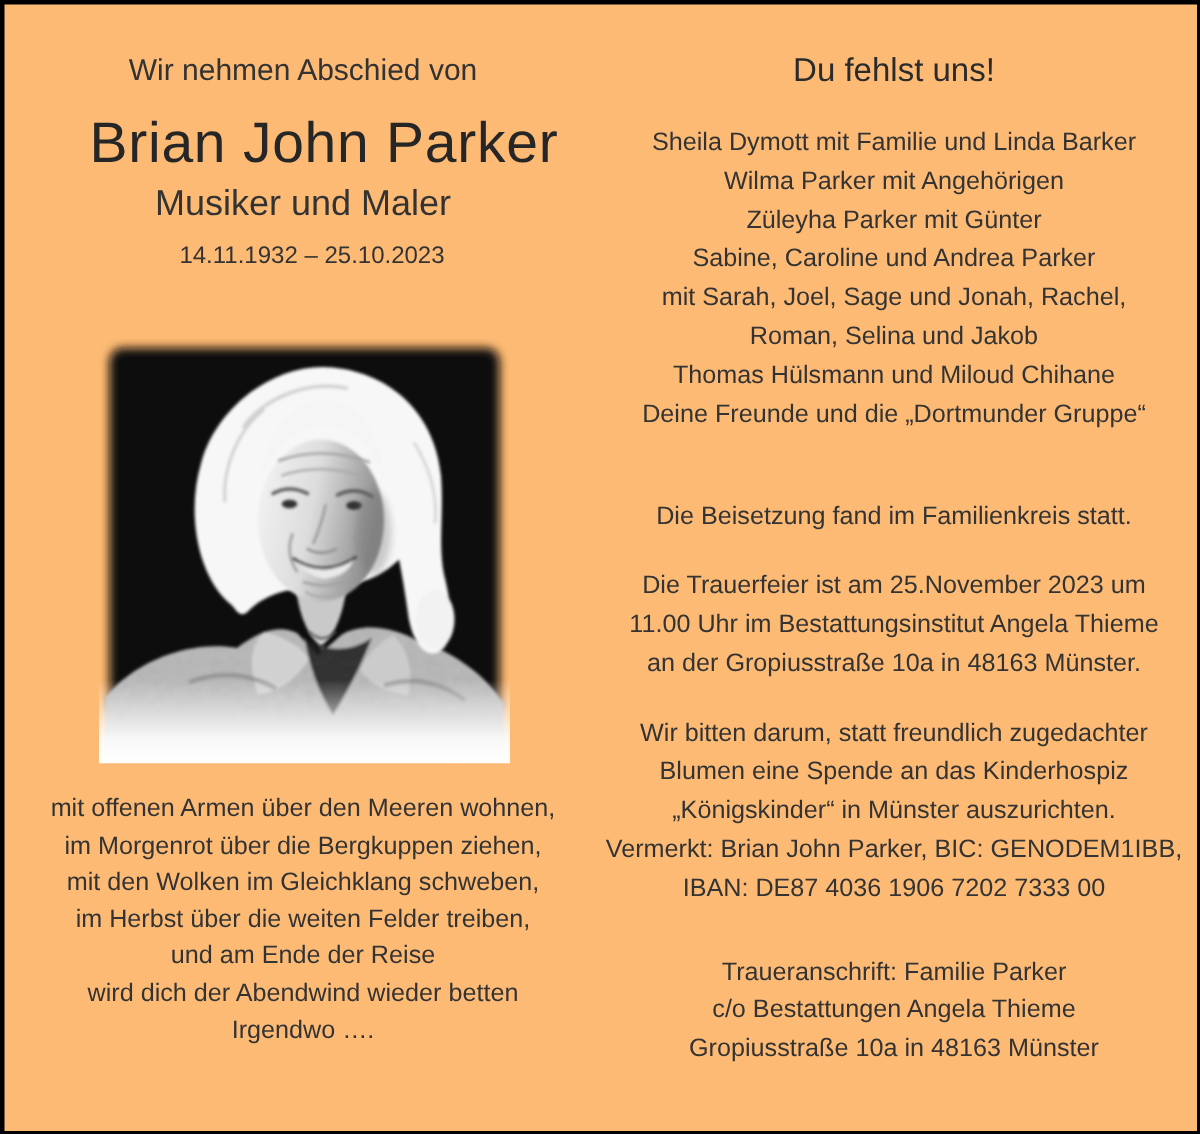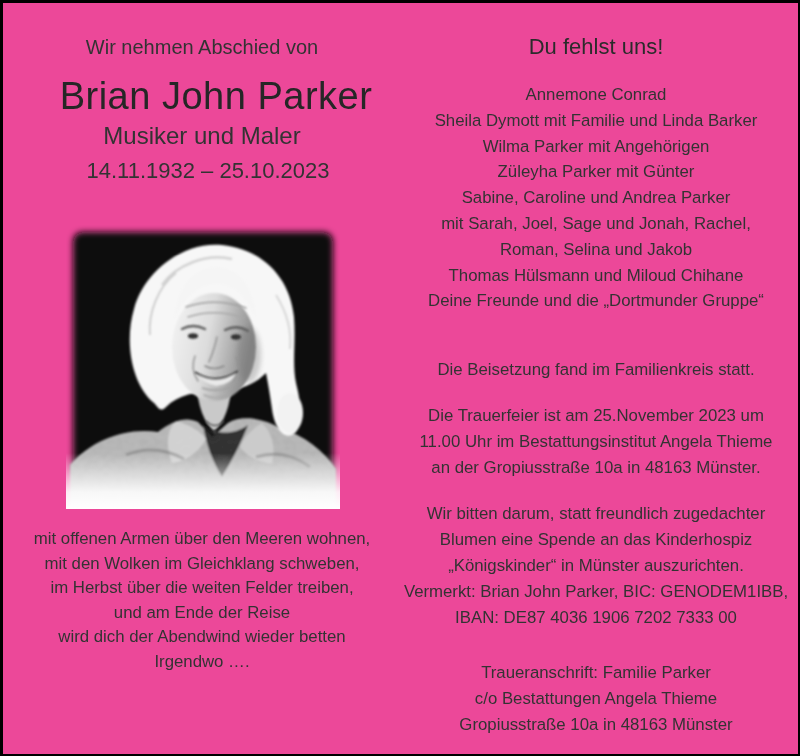--- a/index.html
+++ b/index.html
@@ -1,32 +1,32 @@
 <!DOCTYPE html>
 <html lang="de"><head>
 <meta charset="utf-8">
 <style>
   html,body{margin:0;padding:0;background:#ffffff;}
   .sheet{
     position:relative;
     width:800px;height:756px;
     box-sizing:border-box;
-    background:#ec4899;
+    background:#fdba74;
     border:2px solid #000;
     border-top-width:3px;
     border-left-width:3px;
     overflow:hidden;
     font-family:"Liberation Sans","DejaVu Sans",sans-serif;
     color:#2e2e2e;
   }
   .col-left{position:absolute;left:0;top:0;width:398px;text-align:center;}
   .intro{margin-top:33px;font-size:20px;line-height:23px;color:#333;}
   .name{margin:16px 0 0;font-size:38px;line-height:42px;font-weight:400;letter-spacing:0.5px;color:#262626;padding-left:28px;}
   .subtitle{margin-top:8px;font-size:24px;line-height:22px;color:#333;}
-  .dates{margin-top:12px;font-size:22px;line-height:23px;color:#333;padding-left:12px;}
+  .dates{margin-top:12px;font-size:16px;line-height:23px;color:#333;padding-left:12px;}
   .photo{position:absolute;left:63px;top:222px;width:274px;height:284px;}
   .photo svg{display:block;}
   .poem{position:absolute;left:0;top:524px;width:398px;text-align:center;font-size:16.8px;line-height:24.6px;color:#333;}
   .col-right{position:absolute;left:398px;top:0;width:390px;text-align:center;font-size:16.8px;line-height:25.8px;color:#333;}
   .header2{margin-top:32px;font-size:22px;line-height:24px;color:#2b2b2b;}
   .mourners{margin-top:23px;}
   .para-burial{margin-top:43px;}
   .para-service{margin-top:20px;}
   .para-donation{margin-top:21px;}
   .para-address{margin-top:30px;}
@@ -120,32 +120,32 @@
         <path d="M136,163 Q151,168 165,162" stroke="#9f9f9f" stroke-width="1.6" fill="none"></path>
       </g>
       <ellipse cx="183" cy="130" rx="12" ry="28" fill="#6e6e6e" opacity="0.32" filter="url(#pb2)"></ellipse>
 
       <rect x="0" y="228" width="274" height="56" fill="url(#pfade)"></rect>
     </svg>
   </div>
 
   <div class="poem">
     <div>mit offenen Armen über den Meeren wohnen,</div>
+    <div>im Morgenrot über die Bergkuppen ziehen,</div>
     <div>mit den Wolken im Gleichklang schweben,</div>
     <div>im Herbst über die weiten Felder treiben,</div>
     <div>und am Ende der Reise</div>
     <div>wird dich der Abendwind wieder betten</div>
     <div>Irgendwo ….</div>
   </div>
 
   <div class="col-right">
     <div class="header2">Du fehlst uns!</div>
 
     <div class="mourners">
-      <div>Annemone Conrad</div>
       <div>Sheila Dymott mit Familie und Linda Barker</div>
       <div>Wilma Parker mit Angehörigen</div>
       <div>Züleyha Parker mit Günter</div>
       <div>Sabine, Caroline und Andrea Parker</div>
       <div>mit Sarah, Joel, Sage und Jonah, Rachel,</div>
       <div>Roman, Selina und Jakob</div>
       <div>Thomas Hülsmann und Miloud Chihane</div>
       <div>Deine Freunde und die „Dortmunder Gruppe“</div>
     </div>
 

